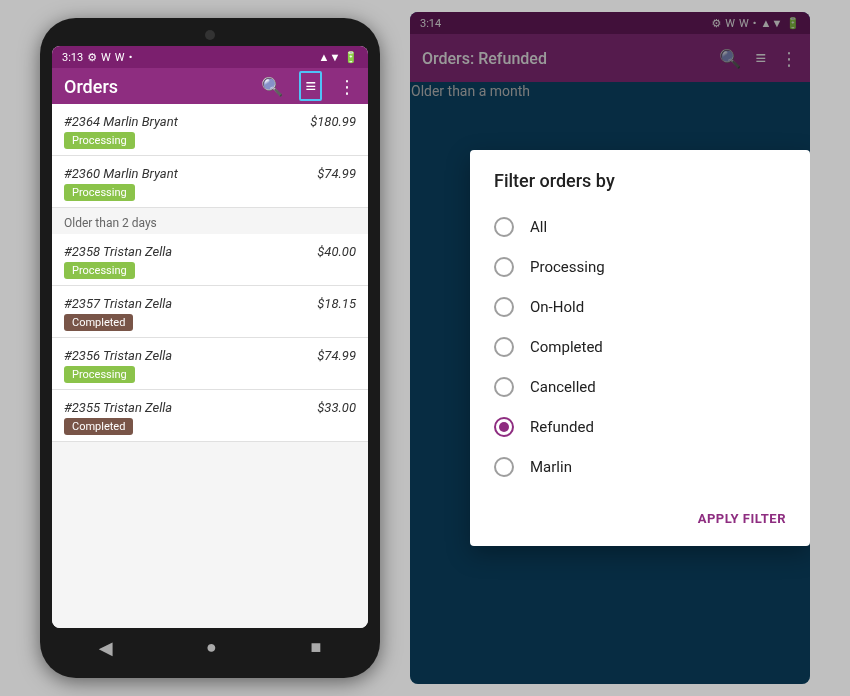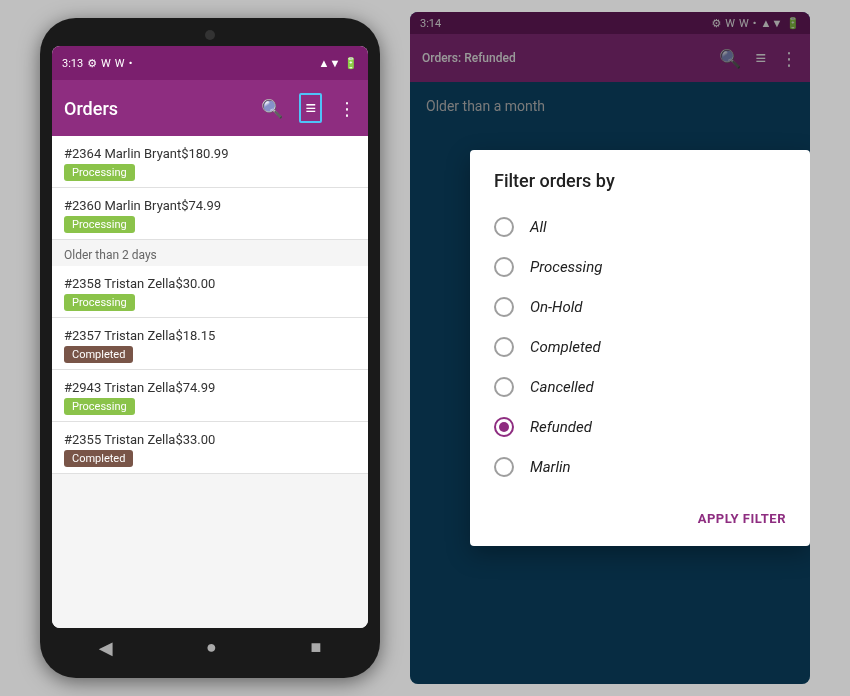--- a/index.html
+++ b/index.html
@@ -55,34 +55,34 @@
 
     
     .status-bar {
       background: #7b1f6e;
       color: #fff;
       display: flex;
       justify-content: space-between;
       align-items: center;
       padding: 4px 10px;
       font-size: 11px;
-      height: 34px;
+      height: 22px;
     }
     .status-bar-left { display: flex; gap: 4px; align-items: center; }
     .status-bar-right { display: flex; gap: 4px; align-items: center; }
 
     
     .app-bar {
       background: #8e2d80;
       color: #fff;
       display: flex;
       align-items: center;
       justify-content: space-between;
       padding: 0 12px;
-      height: 56px;
+      height: 36px;
     }
     .app-bar-title {
       font-size: 18px;
       font-weight: 500;
     }
     .app-bar-icons {
       display: flex;
       gap: 16px;
       align-items: center;
     }
@@ -109,21 +109,23 @@
       color: #666;
       background: #f5f5f5;
     }
     .order-item {
       background: #fff;
       padding: 10px 12px 6px;
       border-bottom: 1px solid #e0e0e0;
     }
     .order-row {
       display: flex;
-      align-items: center;
+      justify-content: space-between;
+      align-items: center;
+      font-style: italic;
     }
     .order-id-name {
       font-size: 13px;
       color: #333;
     }
     .order-amount {
       font-size: 13px;
       color: #333;
     }
     .status-badge {
@@ -167,31 +169,31 @@
     .right-app-bar {
       background: #8e2d80;
       color: #fff;
       display: flex;
       align-items: center;
       justify-content: space-between;
       padding: 0 12px;
       height: 48px;
     }
     .right-app-bar-title {
-      font-size: 12px;
+      font-size: 16px;
       font-weight: 500;
     }
     .right-app-bar-icons {
       display: flex;
       gap: 14px;
       align-items: center;
     }
 
     .background-content {
-      padding: 16px;
+      padding: 1px;
       color: #ccc;
       font-size: 14px;
     }
 
     
     .dialog-overlay {
       position: absolute;
       top: 0; left: 0; right: 0; bottom: 0;
       background: rgba(0,0,0,0.4);
       display: flex;
@@ -209,21 +211,20 @@
       font-size: 18px;
       font-weight: 500;
       color: #212121;
       padding: 0 24px 16px;
     }
     .radio-option {
       display: flex;
       align-items: center;
       padding: 10px 24px;
       cursor: pointer;
-      font-style: italic;
     }
     .radio-circle {
       width: 20px;
       height: 20px;
       border-radius: 50%;
       border: 2px solid #9e9e9e;
       margin-right: 16px;
       flex-shrink: 0;
       display: flex;
       align-items: center;
@@ -306,36 +307,36 @@
           <span class="order-amount">$74.99</span>
         </div>
         <span class="status-badge badge-processing">Processing</span>
       </div>
 
       <div class="section-header">Older than 2 days</div>
 
       <div class="order-item">
         <div class="order-row">
           <span class="order-id-name">#2358 Tristan Zella</span>
-          <span class="order-amount">$30.00</span>
+          <span class="order-amount">$40.00</span>
         </div>
         <span class="status-badge badge-processing">Processing</span>
       </div>
 
       <div class="order-item">
         <div class="order-row">
           <span class="order-id-name">#2357 Tristan Zella</span>
           <span class="order-amount">$18.15</span>
         </div>
         <span class="status-badge badge-completed">Completed</span>
       </div>
 
       <div class="order-item">
         <div class="order-row">
-          <span class="order-id-name">#2943 Tristan Zella</span>
+          <span class="order-id-name">#2356 Tristan Zella</span>
           <span class="order-amount">$74.99</span>
         </div>
         <span class="status-badge badge-processing">Processing</span>
       </div>
 
       <div class="order-item">
         <div class="order-row">
           <span class="order-id-name">#2355 Tristan Zella</span>
           <span class="order-amount">$33.00</span>
         </div>

